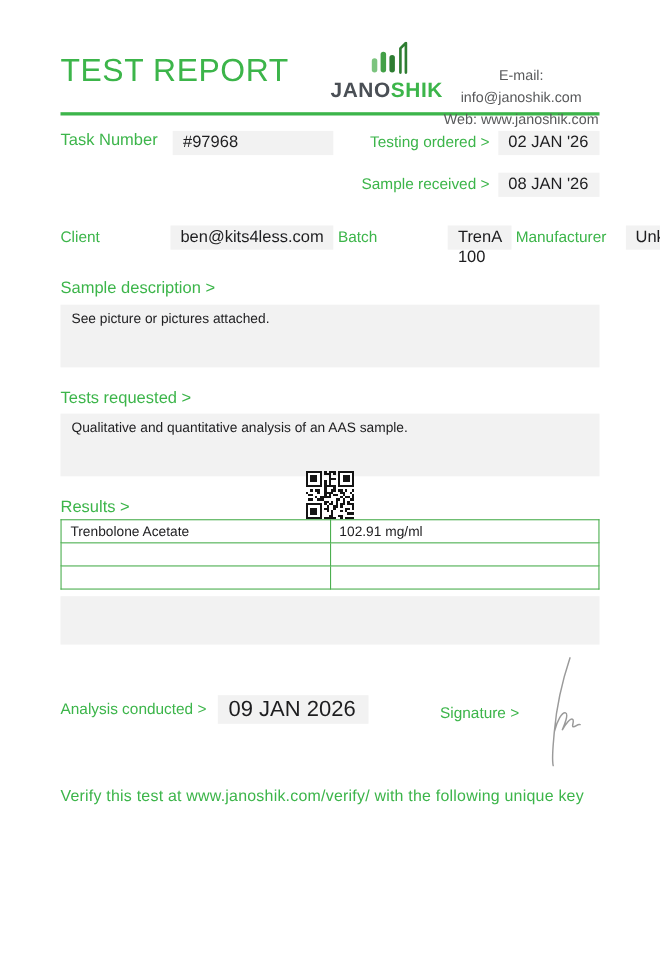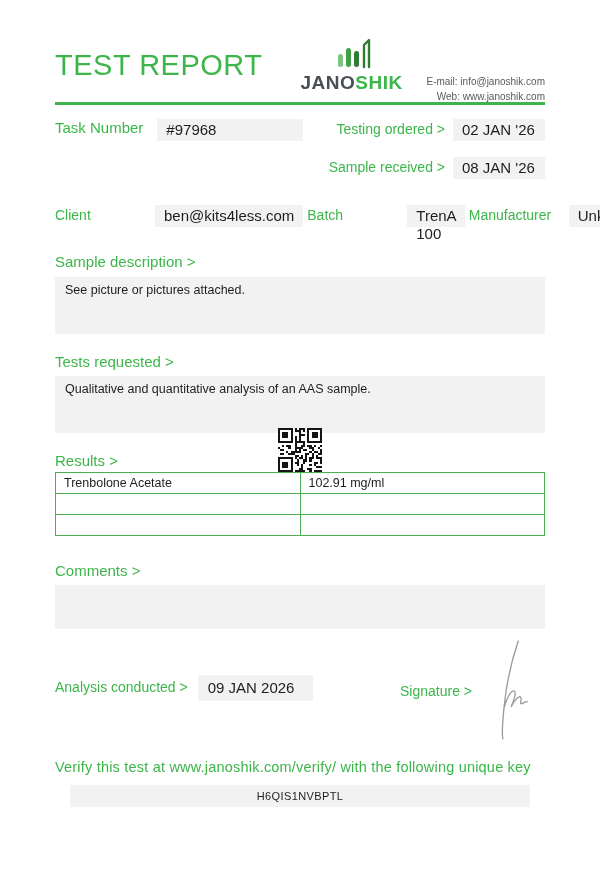--- a/index.html
+++ b/index.html
@@ -10,21 +10,21 @@
   html,body{background:#fff;}
   body{font-family:"Liberation Sans",sans-serif;width:600px;}
   .page{width:600px;height:885px;background:#fff;padding:36px 55px 0 55px;overflow:hidden;}
 
   
   .header{display:flex;align-items:center;height:58px;}
   .title{color:var(--green);font-size:29px;font-weight:400;letter-spacing:.5px;white-space:nowrap;}
   .logo{display:flex;flex-direction:column;align-items:center;margin-left:38px;}
   .logo-text{font-size:19px;font-weight:700;letter-spacing:.5px;color:#4a4f55;line-height:1;}
   .logo-text .green{color:var(--green);}
-  .contact{margin-left:auto;text-align:right;font-size:10px;color:var(--gray);line-height:1.55;margin-top:48px;}
+  .contact{margin-left:auto;text-align:center;font-size:13px;color:var(--gray);line-height:1.55;margin-top:48px;}
   .rule{height:3px;background:var(--green);margin-top:8px;}
 
   
   .task-row{display:flex;justify-content:space-between;margin-top:14px;}
   .task-left{display:flex;align-items:flex-start;}
   .glabel{color:var(--green);font-size:15px;white-space:nowrap;}
   .vbox{background:var(--fieldbg);color:var(--dark);font-size:15px;padding:2px 9px;height:22px;line-height:18px;}
   .task-left .vbox{width:146px;margin-left:14px;}
   .dates{display:flex;flex-direction:column;gap:16px;}
   .date-row{display:flex;align-items:flex-start;justify-content:flex-end;}
@@ -51,21 +51,21 @@
   table.results{width:100%;border-collapse:collapse;margin-top:1px;}
   table.results td{border:1px solid var(--tborder);height:21px;font-size:12.5px;color:var(--dark);padding:0 8px;}
   table.results td.c1{width:50%;}
 
   
   .box-comments{height:44px;margin-top:6px;}
 
   
   .analysis-row{position:relative;display:flex;align-items:flex-start;margin-top:46px;height:26px;}
   .analysis-row .glabel{font-size:14px;margin-top:4px;}
-  .analysis-box{background:var(--fieldbg);color:var(--dark);font-size:15px;padding:2px 12px 2px 10px;margin-left:10px;height:26px;line-height:22px;min-width:115px;}
+  .analysis-box{background:var(--fieldbg);color:var(--dark);font-size:20px;padding:2px 12px 2px 10px;margin-left:10px;height:26px;line-height:22px;min-width:115px;}
   .sig-label{position:absolute;left:345px;top:4px;}
   .sig-scribble{position:absolute;left:432px;top:-36px;width:42px;height:102px;}
 
   
   .verify{color:var(--green);font-size:14.5px;margin-top:58px;letter-spacing:.2px;}
   .key-box{background:var(--fieldbg);margin:10px 15px 0 15px;height:22px;display:flex;align-items:center;justify-content:center;font-size:11px;color:var(--dark);letter-spacing:.4px;}
 </style>
 </head>
 <body>
 
@@ -277,28 +277,26 @@
         <td class="c1"></td>
         <td></td>
       </tr>
       <tr>
         <td class="c1"></td>
         <td></td>
       </tr>
     </tbody>
   </table>
 
-  <div class="sec-label">Comments &gt;</div>
   <div class="sec-box box-comments"></div>
 
   <div class="analysis-row">
     <div class="glabel">Analysis conducted &gt;</div>
     <div class="analysis-box">09 JAN 2026</div>
     <div class="glabel sig-label">Signature &gt;</div>
     <svg class="sig-scribble" viewBox="0 0 40 100">
       <path d="M30 2 C 24 20, 18 45, 16 68 C 15 80, 13.5 92, 15 98 M 16 68 C 18.5 58, 23 50, 26 51 C 29 52, 25 62, 23 66.5 C 26 61, 30.5 55, 32.5 57 C 34 58.5, 31 63.5, 33 63.5 C 35.2 63.5, 36.8 60.5, 39 61.5" stroke="#9a9a9a" fill="none" stroke-width="1.3" stroke-linecap="round"></path>
     </svg>
   </div>
 
   <div class="verify">Verify this test at www.janoshik.com/verify/ with the following unique key</div>
-  <div class="key-box">H6QIS1NVBPTL</div>
 
 </div>
 
 </body></html>

